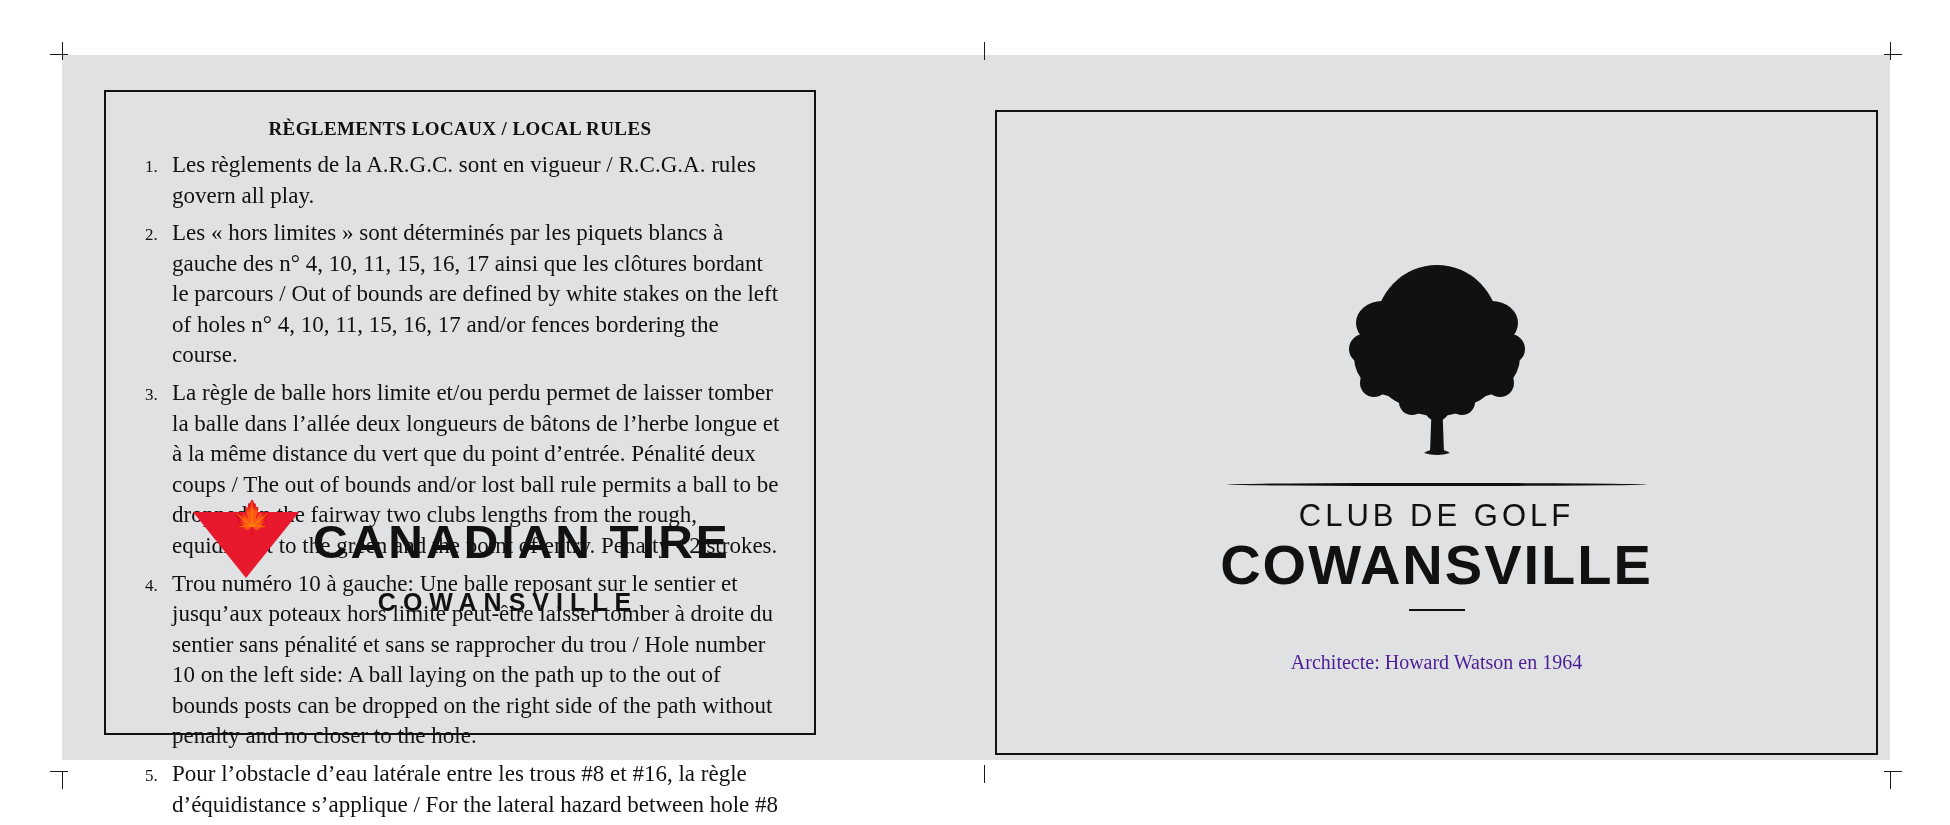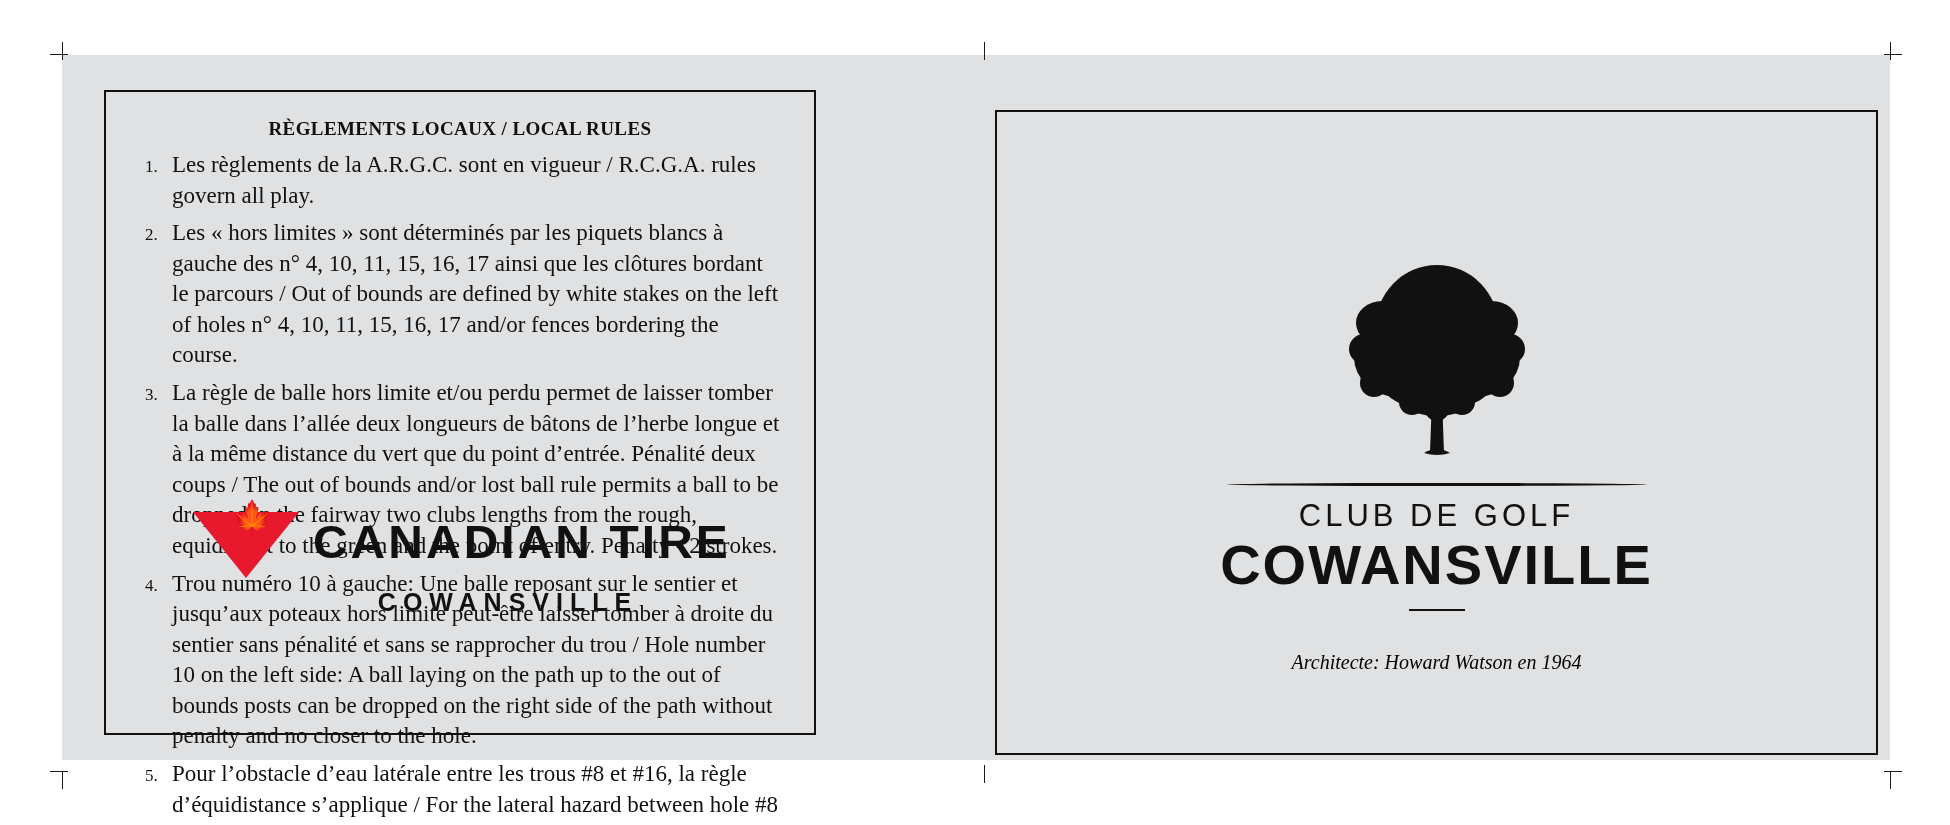--- a/index.html
+++ b/index.html
@@ -192,23 +192,22 @@
     margin-top: 2px;
     line-height: 1.05;
   }
   .g-rule {
     width: 56px;
     height: 2px;
     background: #111;
     margin-top: 14px;
   }
   .g-arch {
-    font-style: italic;
     font-size: 20px;
-    color: #000000;
+    color: #4c1d95;
     margin-top: 40px;
   }
 </style>
 </head>
 <body>
 
 <div class="sheet"></div>
 
 <div class="crop" style="left:50px;  top:42px;">
     <span class="v" style="left:12px;top:0;"></span>

